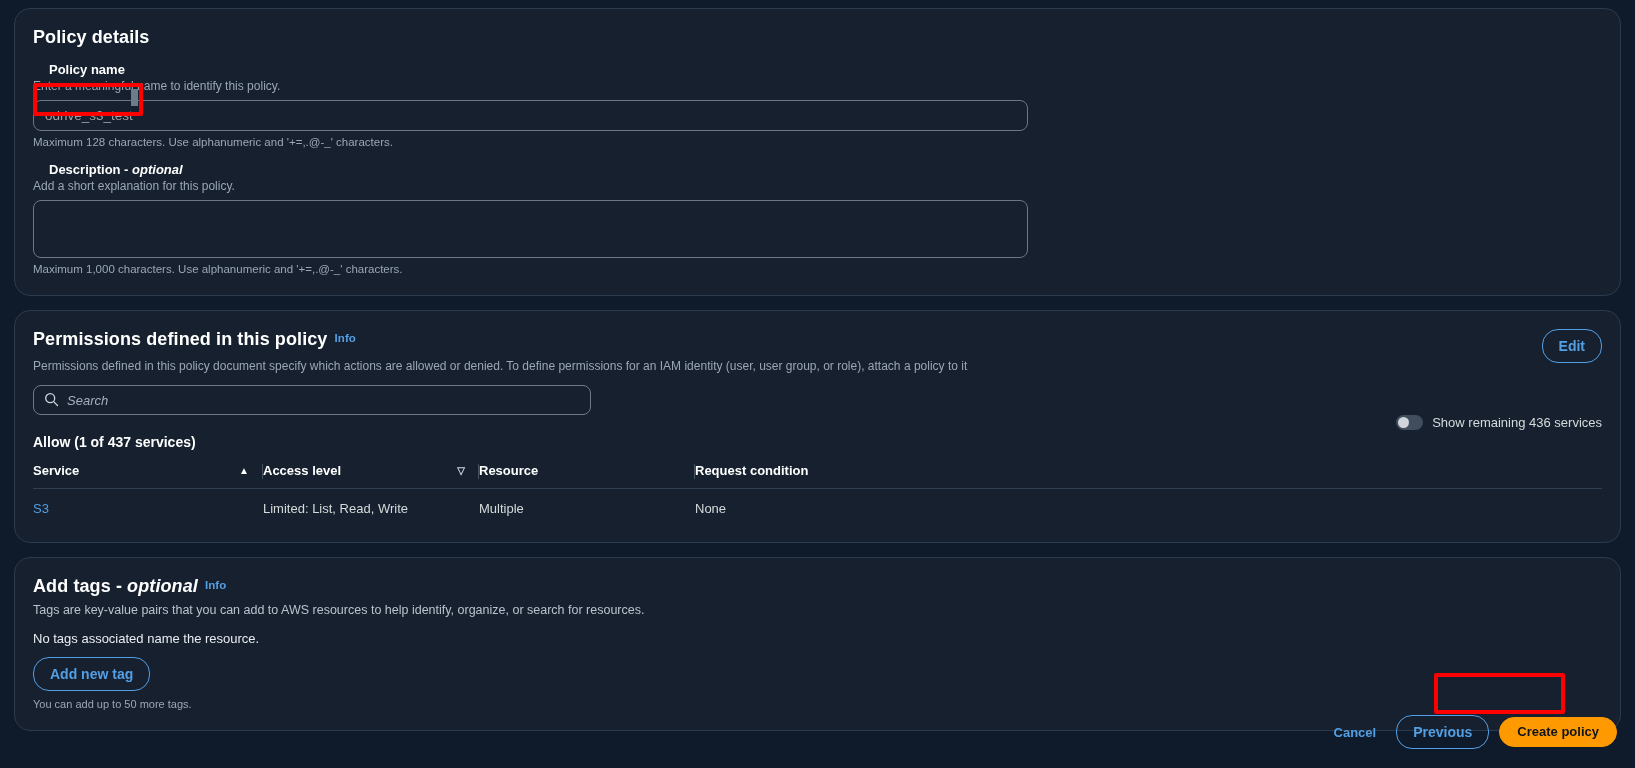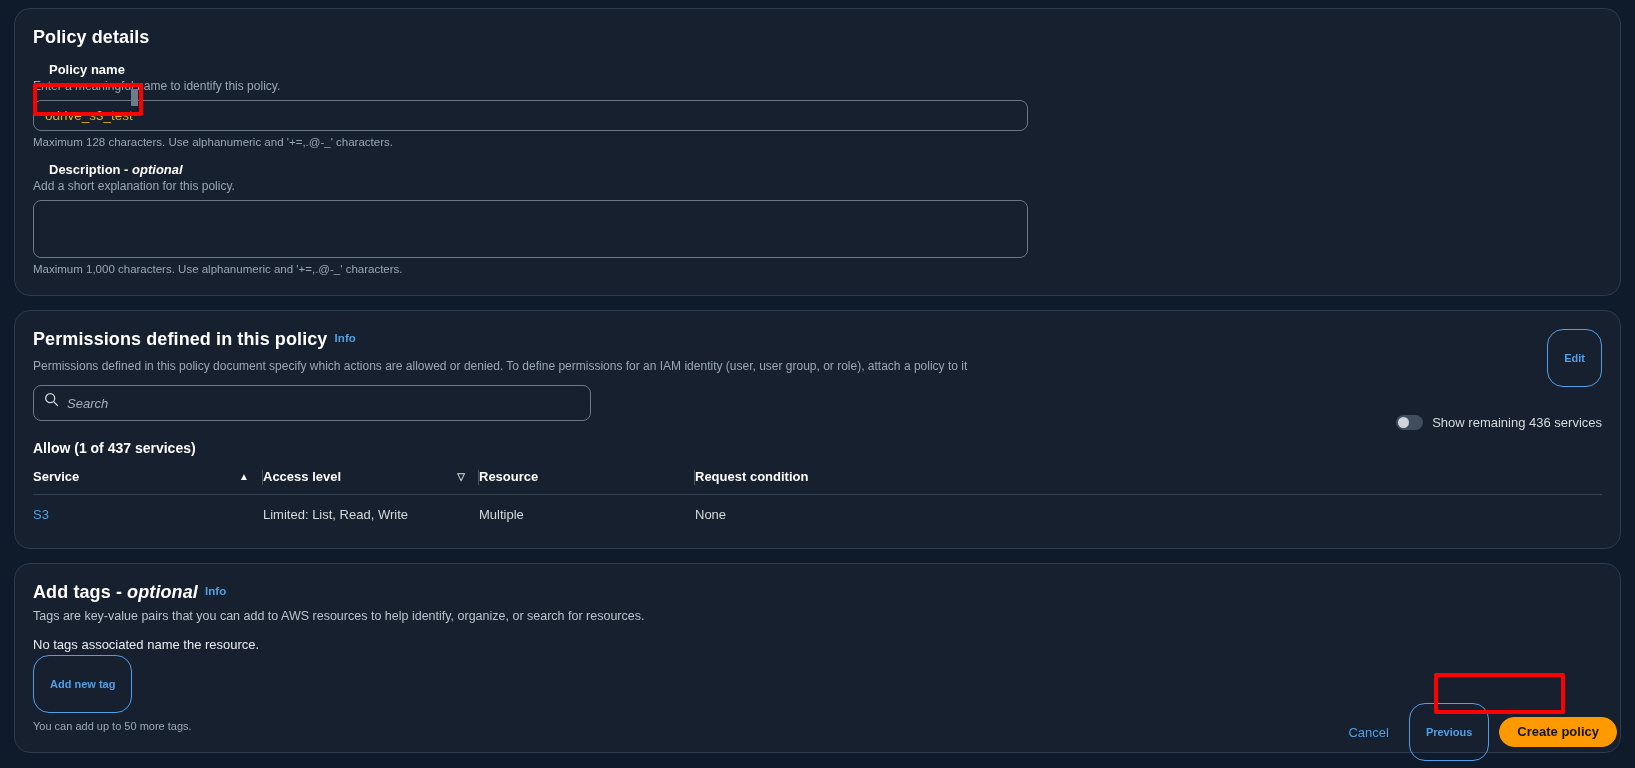--- a/index.html
+++ b/index.html
@@ -71,21 +71,21 @@
     margin-top: 5px;
   }
 
   
   .text-input {
     width: 995px;
     height: 31px;
     background: #16202e;
     border: 1px solid #6a7888;
     border-radius: 8px;
-    color: #eab308;
+    color: #a3a3a3;
     font-size: 13.5px;
     font-family: "Liberation Sans", sans-serif;
     padding: 0 11px;
     margin-top: 7px;
     outline: none;
     display: block;
   }
   .caret {
     position: absolute;
     width: 7px;
@@ -112,21 +112,21 @@
     display: block;
   }
 
   .search-wrap {
     position: relative;
     width: 558px;
     margin-top: 12px;
   }
   .search-input {
     width: 558px;
-    height: 36px;
+    height: 30px;
     background: #16202e;
     border: 1px solid #6a7888;
     border-radius: 8px;
     color: #d5dbdb;
     font-size: 13px;
     font-family: "Liberation Sans", sans-serif;
     padding: 0 4px 0 33px;
     outline: none;
   }
   .search-input::placeholder {
@@ -140,32 +140,32 @@
     width: 15px;
     height: 15px;
   }
 
   
   .btn-outline {
     border: 1px solid #539fe5;
     background: transparent;
     color: #539fe5;
     font-weight: bold;
-    font-size: 11px;
+    font-size: 14px;
     font-family: "Liberation Sans", sans-serif;
     border-radius: 16px;
-    padding: 20px 16px;
+    padding: 8px 16px;
     cursor: pointer;
     line-height: 16px;
   }
   .btn-link {
     background: none;
     border: none;
     color: #539fe5;
-    font-weight: normal;
+    font-weight: bold;
     font-size: 13px;
     font-family: "Liberation Sans", sans-serif;
     cursor: pointer;
     padding: 6px 10px;
   }
   .btn-primary {
     background: #ff9900;
     border: 1px solid #ff9900;
     color: #10151c;
     font-weight: bold;
@@ -274,21 +274,21 @@
   .col-service { width: 230px; }
   .col-access  { width: 216px; }
   .col-resource{ width: 216px; }
 
   .no-tags {
     font-size: 13px;
     color: #e9edf1;
     margin-top: 14px;
   }
   .tags-desc { font-size: 12.5px; color: #b9c3cd; margin-top: 6px; }
-  .add-tag-wrap { margin-top: 3px; }
+  .add-tag-wrap { margin-top: 11px; }
   .tags-note { font-size: 11px; color: #9aa7b5; margin-top: 7px; }
 
   
   .footer {
     position: absolute;
     left: 0;
     right: 0;
     bottom: 0;
     height: 62px;
     display: flex;

